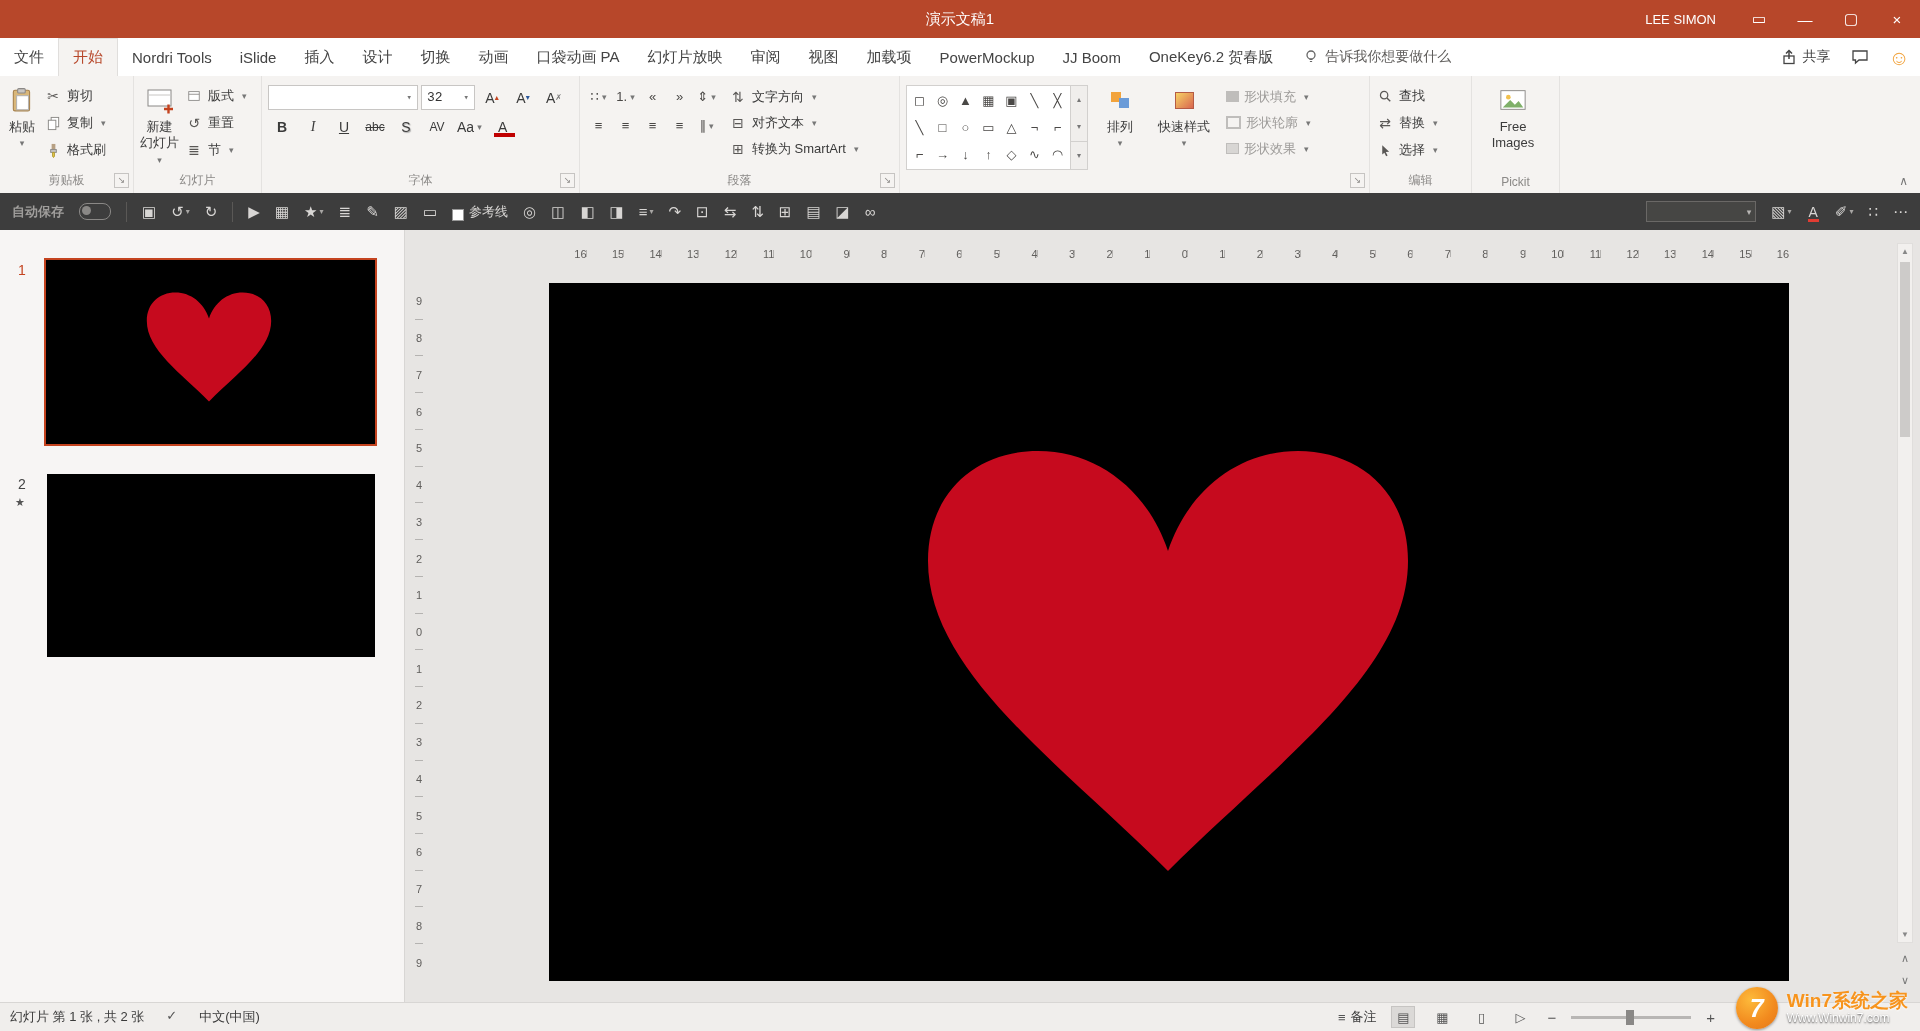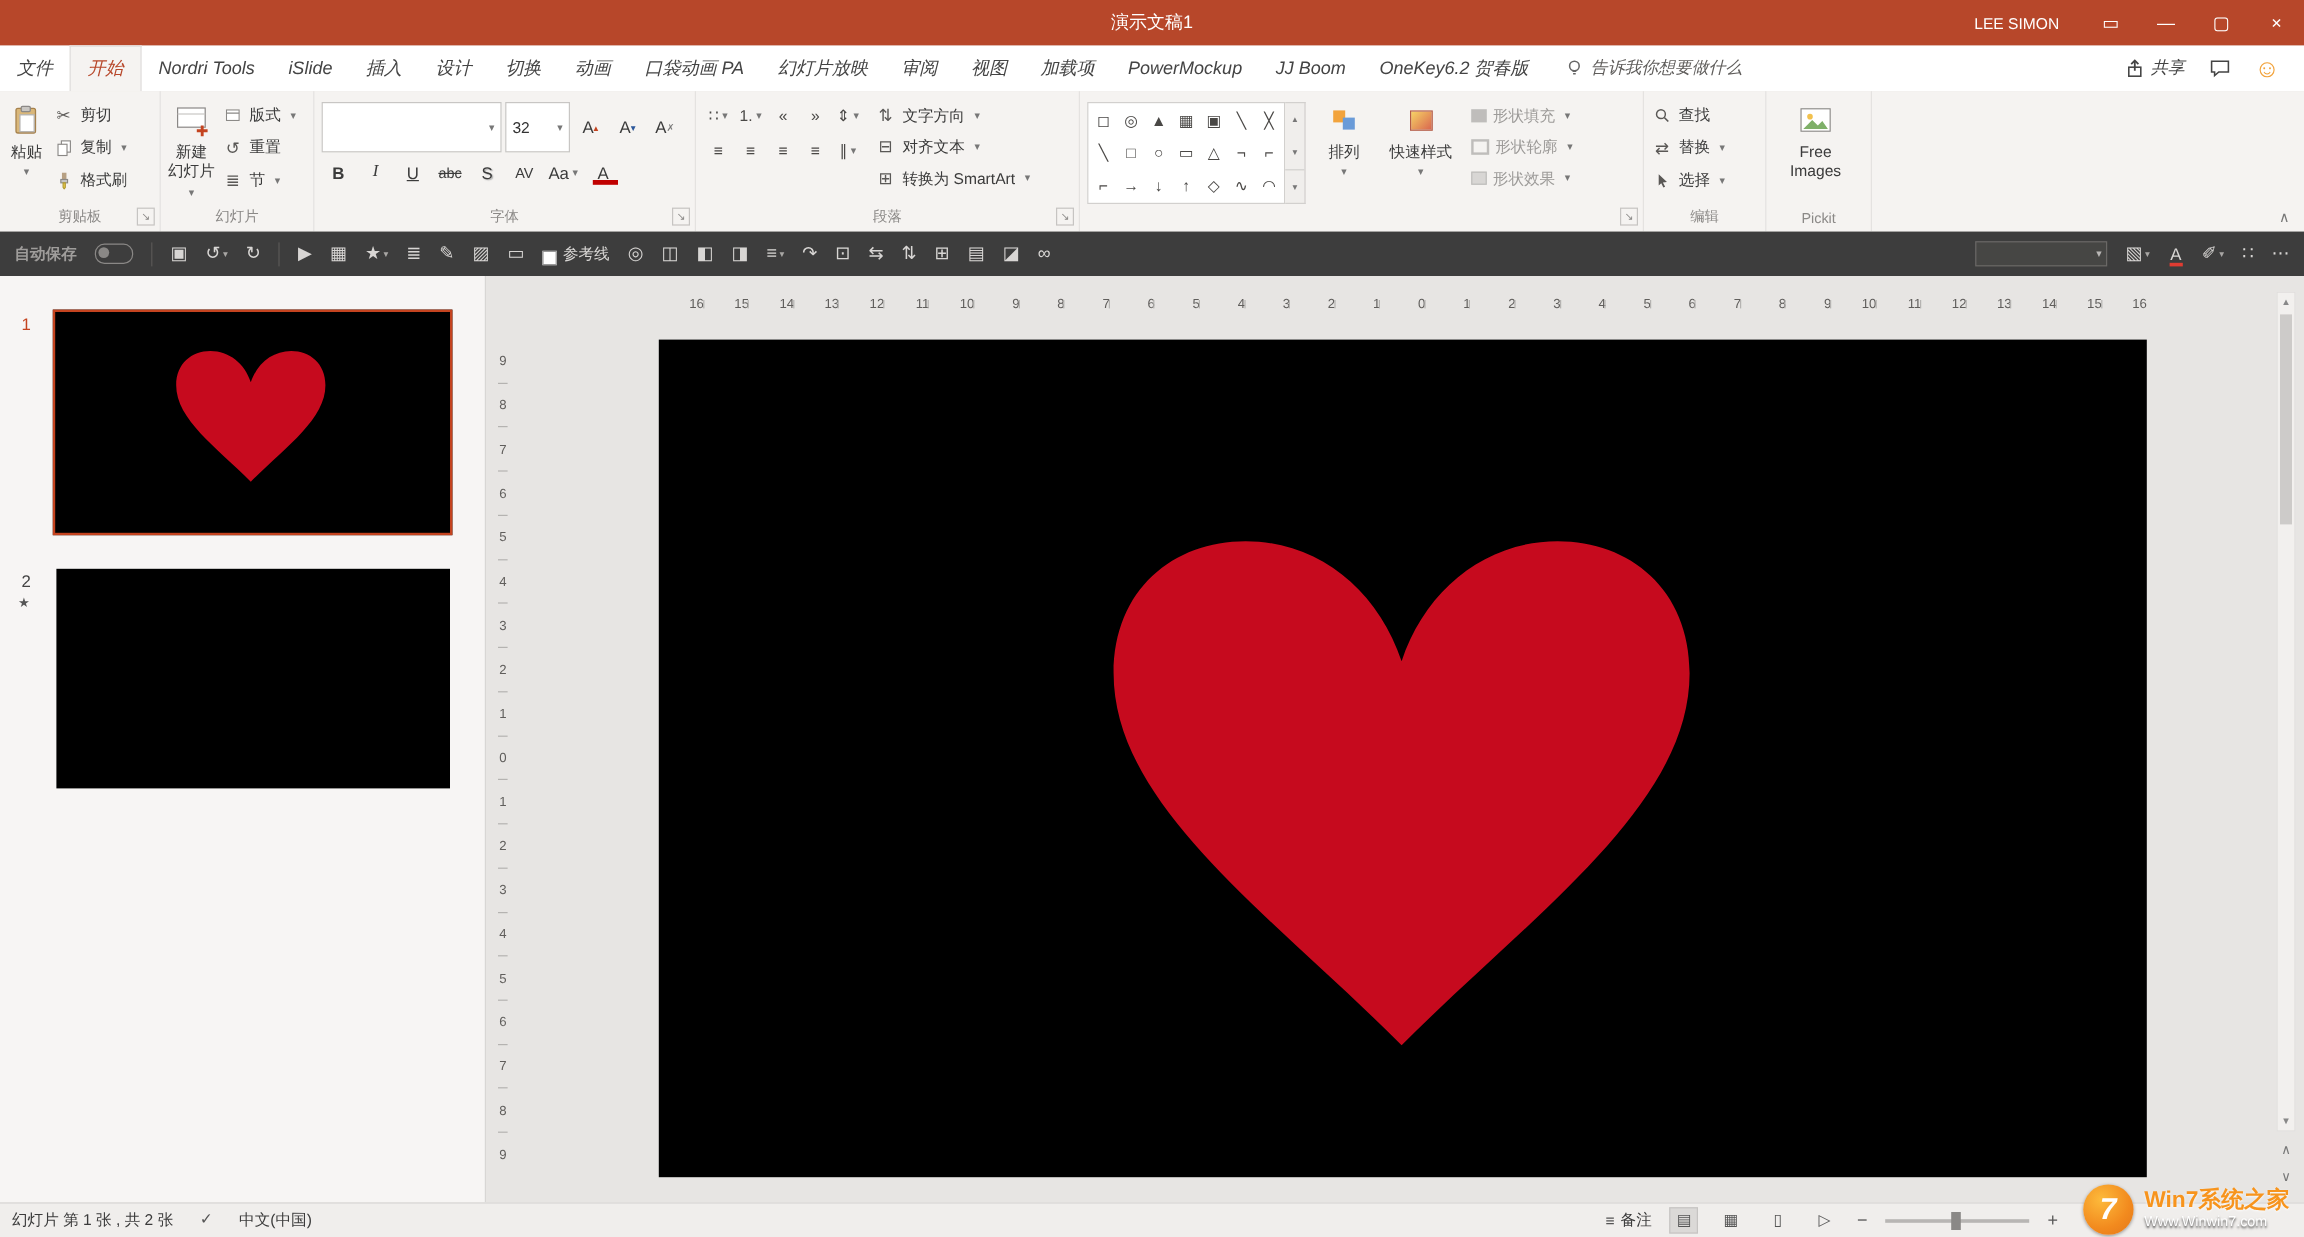--- a/index.html
+++ b/index.html
@@ -5,44 +5,44 @@
   html,body{margin:0;padding:0;background:#888;}
   .app{position:relative;width:1920px;height:1031px;overflow:hidden;background:#E7E5E3;
        font-family:"Liberation Sans","DejaVu Sans",sans-serif;color:#333;font-size:13px;}
   
   .titlebar{position:absolute;top:0;left:0;right:0;height:38px;background:#B7472A;color:#fff;}
   .tb-title{position:absolute;left:0;right:0;top:0;height:38px;line-height:38px;text-align:center;font-size:15px;}
   .tb-right{position:absolute;right:0;top:0;height:38px;display:flex;align-items:center;}
   .tb-user{font-size:13px;margin-right:20px;}
   .tb-btn{width:46px;height:38px;display:flex;align-items:center;justify-content:center;font-size:15px;}
   
-  .tabrow{position:absolute;top:38px;left:0;right:0;height:38px;background:#FFFFFF;display:flex;align-items:stretch;font-style:italic;}
+  .tabrow{position:absolute;top:38px;left:0;right:0;height:38px;background:#FFFFFF;display:flex;align-items:stretch;}
   .tablist{display:flex;align-items:stretch;}
   .tab{padding:0 14px;display:flex;align-items:center;font-size:15px;color:#444;white-space:nowrap;}
   .tab.active{color:#B7472A;background:#F5F3F1;border:1px solid #E0DEDC;border-bottom:none;}
   .tellme{display:flex;align-items:center;gap:6px;margin-left:16px;color:#5f5d5b;font-size:14px;}
-  .tab-right{margin-left:auto;display:flex;align-items:center;gap:20px;padding-right:20px;}
+  .tab-right{margin-left:auto;display:flex;align-items:center;gap:20px;padding-right:10px;}
   .share{display:flex;align-items:center;gap:6px;font-size:14px;color:#444;}
   .smiley{color:#F2A33C;font-size:21px;line-height:1;}
   
   .ribbon{position:absolute;top:76px;left:0;right:0;height:117px;background:#F5F3F1;border-bottom:1px solid #D8D6D4;display:flex;}
   .rgroup{position:relative;height:100%;border-right:1px solid #E4E2E0;padding:6px 6px 24px 6px;display:flex;align-items:flex-start;gap:6px;box-sizing:border-box;flex:none;}
   .rgroup-label{position:absolute;bottom:4px;left:0;right:0;text-align:center;font-size:12px;color:#8b8987;}
   .launcher{position:absolute;bottom:5px;right:4px;width:13px;height:13px;border:1px solid #C6C4C2;color:#8b8987;font-size:9px;line-height:12px;text-align:center;}
   .bigbtn{display:flex;flex-direction:column;align-items:center;padding-top:2px;font-size:13px;color:#3b3b3b;gap:3px;flex:none;}
   .bigbtn .bicon{width:32px;height:32px;display:flex;align-items:center;justify-content:center;}
   .bigbtn .blabel{text-align:center;line-height:1.25;white-space:pre-line;}
   .dd::after{content:"▾";font-size:9px;color:#777;}
   .smallcol{display:flex;flex-direction:column;gap:5px;padding-top:3px;}
   .smallbtn{display:flex;align-items:center;gap:5px;font-size:13px;color:#3b3b3b;height:22px;white-space:nowrap;}
   .dd2::after{content:"▾";font-size:9px;color:#777;margin-left:3px;}
   .sicon{width:18px;height:17px;display:flex;align-items:center;justify-content:center;font-size:14px;color:#5a5856;flex:none;}
   .fontcol{display:flex;flex-direction:column;gap:5px;padding-top:3px;}
   .fontrow{display:flex;align-items:center;gap:3px;}
-  .combo{background:#fff;border:1px solid #C8C6C4;height:42px;display:flex;align-items:center;justify-content:space-between;padding:0 5px;font-size:13px;box-sizing:border-box;}
+  .combo{background:#fff;border:1px solid #C8C6C4;height:25px;display:flex;align-items:center;justify-content:space-between;padding:0 5px;font-size:13px;box-sizing:border-box;font-family:Liberation Mono, monospace;}
   .combo::after{content:"▾";font-size:9px;color:#777;margin-left:4px;}
   .font-name{width:150px;} .font-size{width:54px;}
   .tgbtn{min-width:22px;height:24px;display:flex;align-items:center;justify-content:center;font-size:14px;color:#3b3b3b;padding:0 3px;}
   .bold{font-weight:bold}
   .italic{font-style:italic;font-family:"Liberation Serif","DejaVu Serif",serif;}
   .underl{text-decoration:underline}
   .strike{text-decoration:line-through;font-size:12px}
   .shadowed{text-shadow:1px 1px 1px #aaa}
   .af-up::after{content:"▴";font-size:8px;color:#C4431F;vertical-align:super;}
   .af-down::after{content:"▾";font-size:8px;color:#2B579A;vertical-align:super;}

